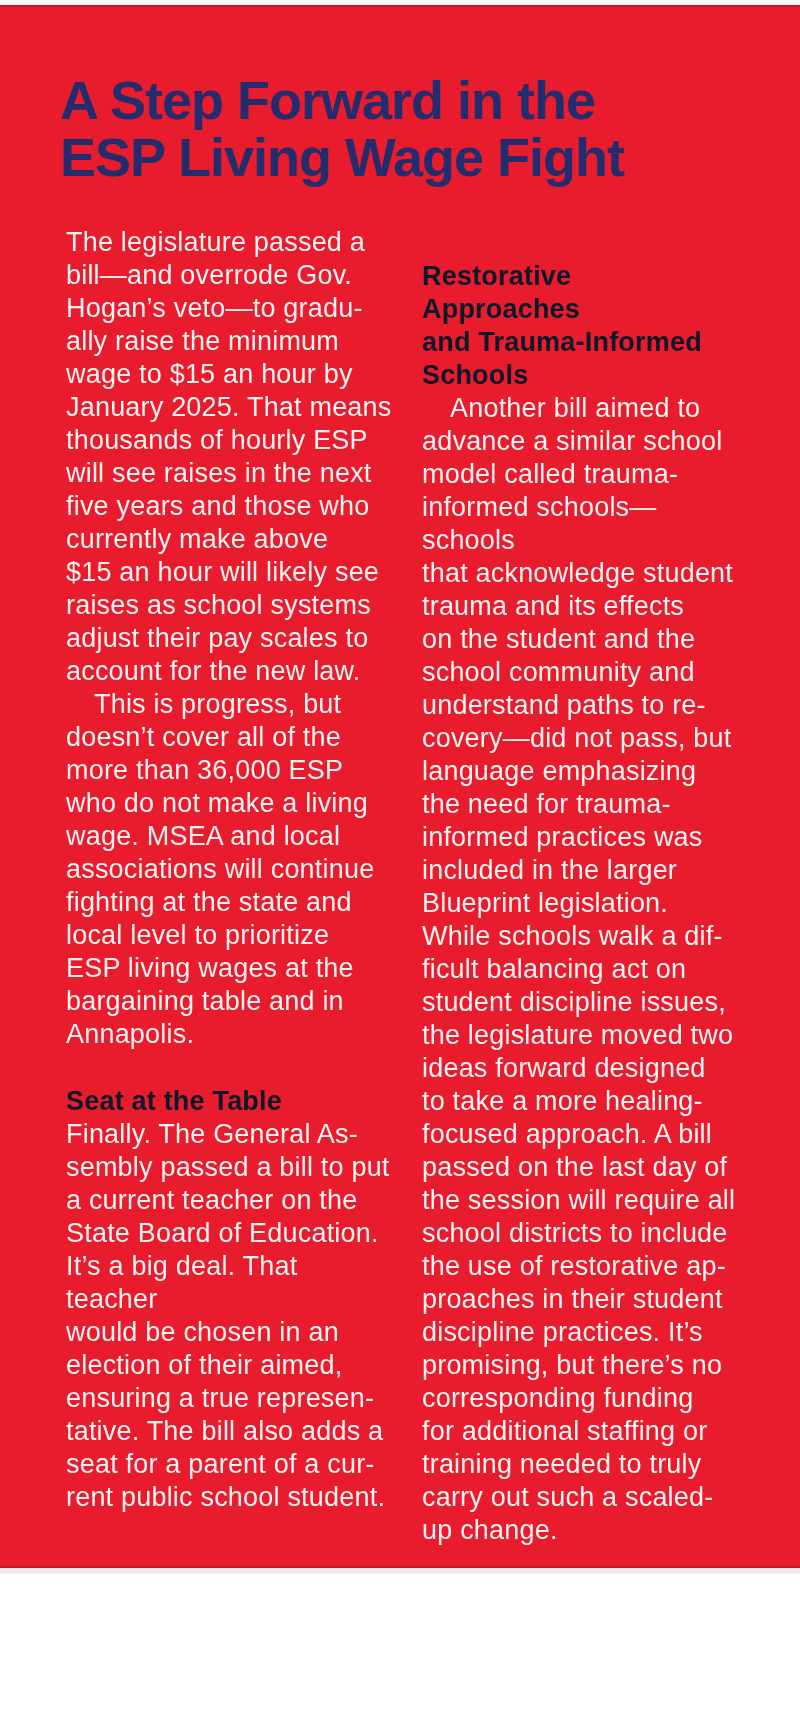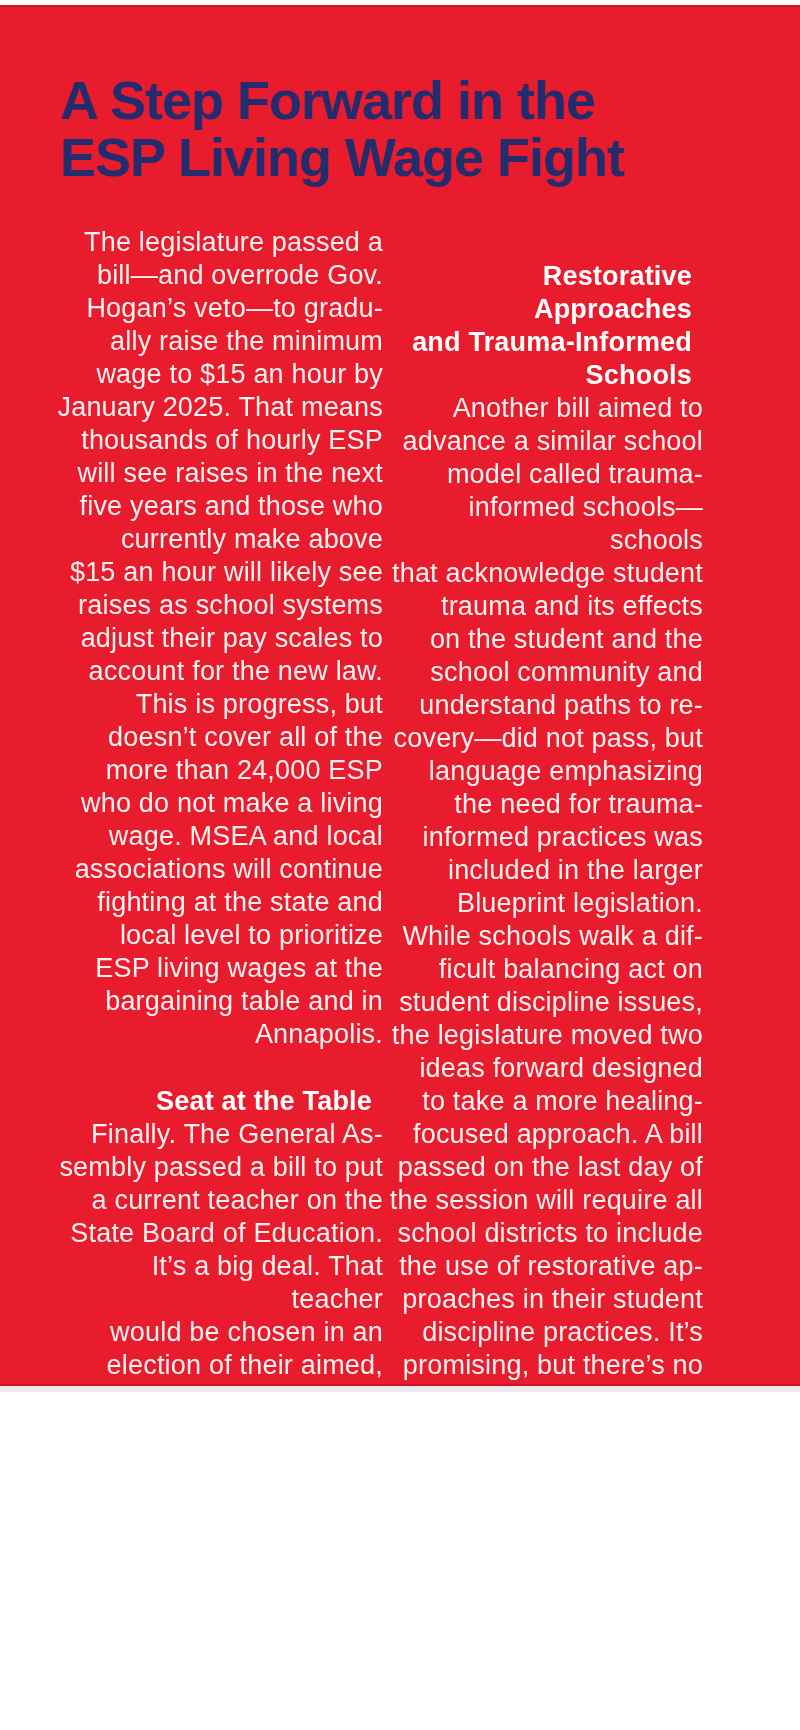--- a/index.html
+++ b/index.html
@@ -1,19 +1,19 @@
 <!DOCTYPE html>
 <html><head>
 <meta charset="utf-8">
 <style>
   html, body { margin: 0; padding: 0; background: #ffffff; }
   .page {
     position: relative;
     width: 800px;
-    height: 1392px;
+    height: 1574px;
     background: #e81c2d;
     font-family: "Liberation Sans", sans-serif;
     overflow: hidden;
     box-sizing: border-box;
   }
   .edge-top {
     position: absolute; top: 0; left: 0; right: 0;
     height: 5px; background: #ffffff;
     border-bottom: 2px solid #c81426;
   }
@@ -29,40 +29,40 @@
     margin: 0;
     color: #232c6c;
     font-size: 54px;
     line-height: 57px;
     font-weight: bold;
     letter-spacing: -1px;
   }
   .title span { display: block; }
   .columns {
     position: absolute;
-    left: 53px;
+    left: 66px;
     top: 226px;
     display: flex;
-    text-align: right;
+    gap: 26px;
   }
   .col { box-sizing: border-box; }
   .col-left  { width: 330px; }
   .col-right { width: 320px; }
   .body-text {
     margin: 0;
     color: #f7f2f2;
     font-size: 27px;
     line-height: 33px;
     white-space: pre-line;
     letter-spacing: 0.2px;
   }
   .indent { text-indent: 28px; }
   .subhead {
     margin: 34px 11px 0 0;
-    color: #ffffff;
+    color: #0f172a;
     font-size: 27px;
     line-height: 33px;
     font-weight: bold;
     white-space: pre-line;
     letter-spacing: 0.2px;
   }
 </style>
 </head>
 <body>
 
@@ -85,21 +85,21 @@
 thousands of hourly ESP
 will see raises in the next
 five years and those who
 currently make above
 $15 an hour will likely see
 raises as school systems
 adjust their pay scales to
 account for the new law.</p>
       <p class="body-text indent">This is progress, but
 doesn’t cover all of the
-more than 24,000 ESP
+more than 36,000 ESP
 who do not make a living
 wage. MSEA and local
 associations will continue
 fighting at the state and
 local level to prioritize
 ESP living wages at the
 bargaining table and in
 Annapolis.</p>
       <h2 class="subhead">Seat at the Table</h2>
       <p class="body-text">Finally. The General As-

